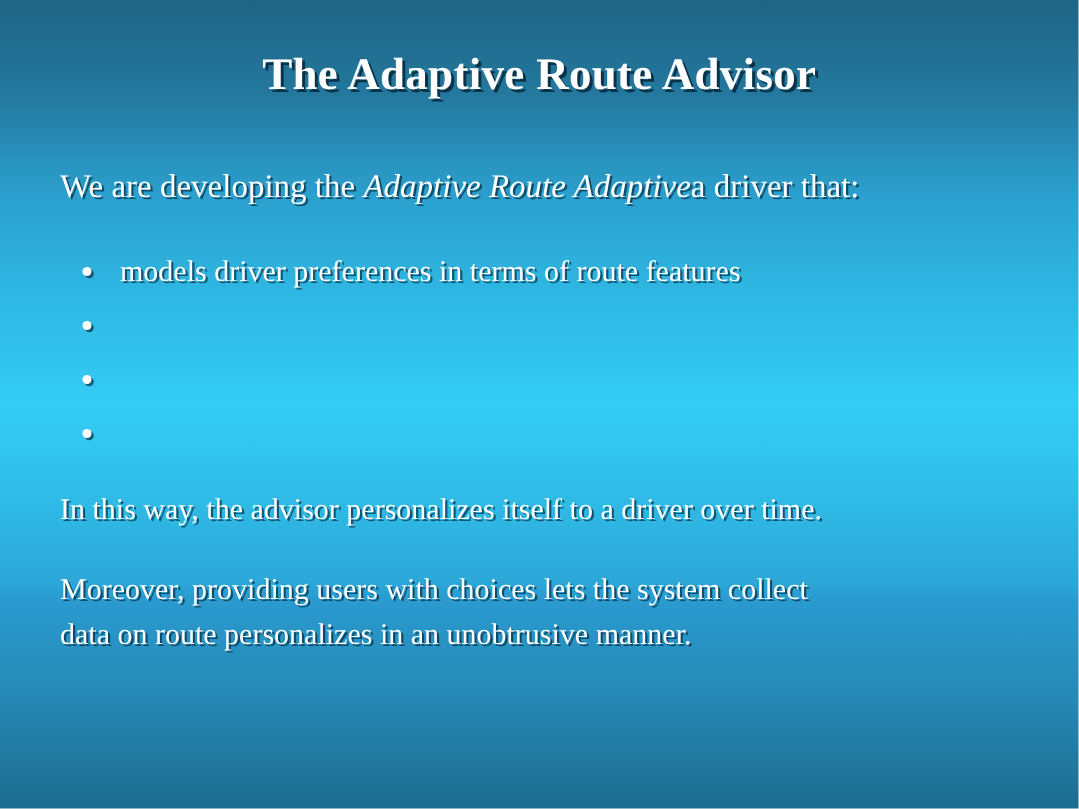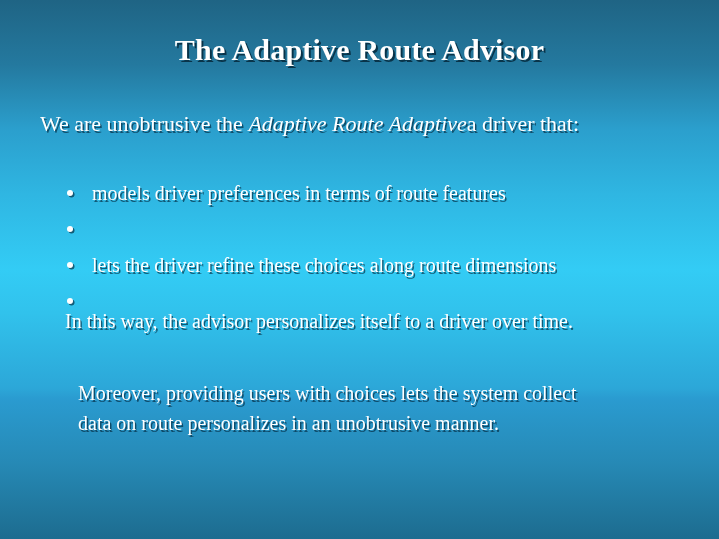--- a/index.html
+++ b/index.html
@@ -64,21 +64,21 @@
   #intro-line .italic-run {
     font-style: italic;
   }
 
   
   #bullet-list {
     position: absolute;
     left: 0;
     top: 163px;
     width: 622px;
-    margin: 12px;
+    margin: 0;
     padding: 0;
     list-style: none;
   }
   .bullet-item {
     position: relative;
     height: 36px;
     padding-left: 80px;
     color: #ffffff;
     font-size: 20px;
     line-height: 36px;
@@ -92,59 +92,56 @@
     width: 6px;
     height: 6px;
     border-radius: 50%;
     background: #ffffff;
     box-shadow: 1.5px 1.5px 0 rgba(0, 35, 55, 0.65);
   }
 
   
   #closing-line-1 {
     left: 40px;
-    top: 310px;
+    top: 329px;
     font-size: 20px;
-    margin-left: 25px;
   }
   #closing-paragraph {
     position: absolute;
     left: 40px;
     top: 378px;
     width: 640px;
     color: #ffffff;
     font-size: 20px;
     line-height: 30px;
     text-shadow: 1.5px 1.5px 0 rgba(0, 35, 55, 0.65);
   }
   #closing-paragraph .para-row {
     white-space: nowrap;
-    margin-left: 38px;
   }
 </style>
 </head>
 <body>
 
 <div id="slide">
 
   <div id="slide-title">The Adaptive Route Advisor</div>
 
-  <div id="intro-line" class="body-line"><span>We are unobtrusive the </span><span class="italic-run">Adaptive Route Adaptive</span><span>a driver that:</span></div>
+  <div id="intro-line" class="body-line"><span>We are developing the </span><span class="italic-run">Adaptive Route Adaptive</span><span>a driver that:</span></div>
 
   <ul id="bullet-list">
     <li class="bullet-item">
       <span class="bullet-marker"></span>
       <span>models driver preferences in terms of route features</span>
     </li>
     <li class="bullet-item">
       <span class="bullet-marker"></span>
     </li>
     <li class="bullet-item">
       <span class="bullet-marker"></span>
-      <span>lets the driver refine these choices along route dimensions</span>
     </li>
     <li class="bullet-item">
       <span class="bullet-marker"></span>
     </li>
   </ul>
 
   <div id="closing-line-1" class="body-line">In this way, the advisor personalizes itself to a driver over time.</div>
 
   <div id="closing-paragraph">
     <div class="para-row">Moreover, providing users with choices lets the system collect</div>

